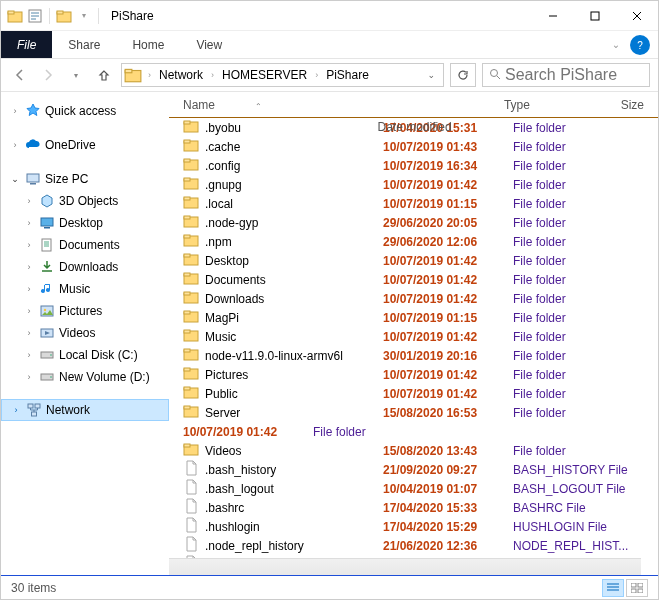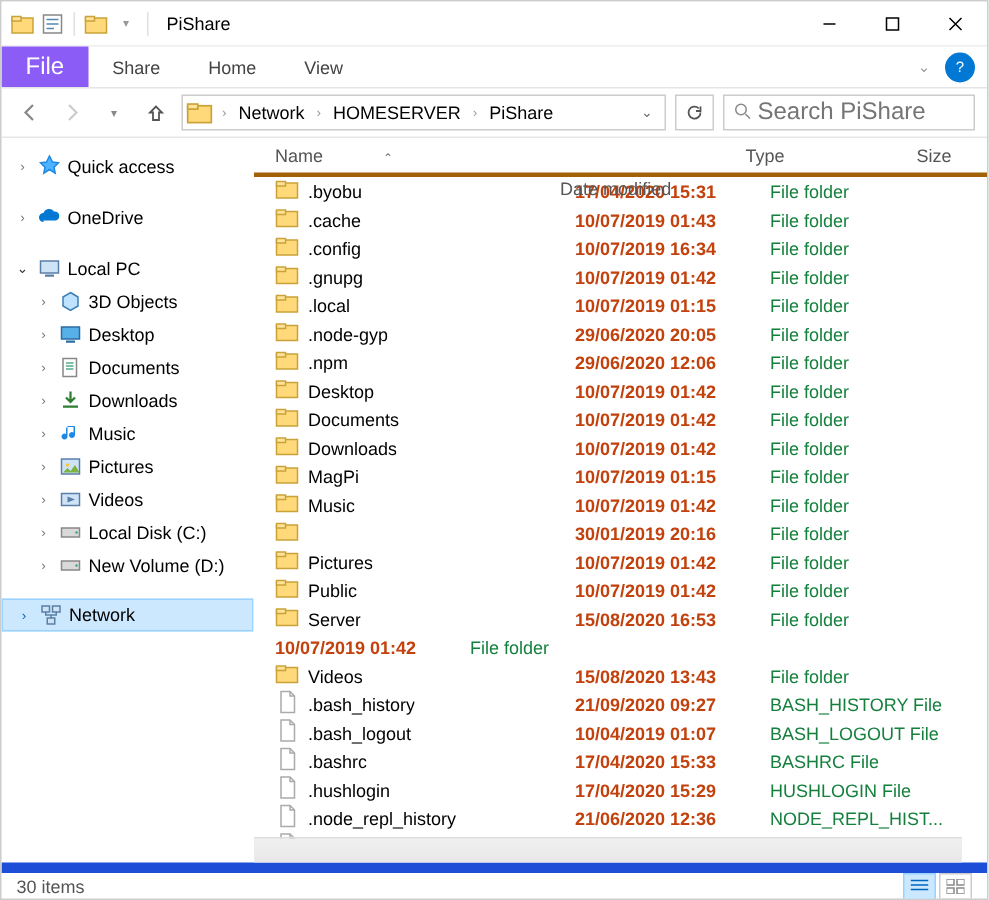--- a/index.html
+++ b/index.html
@@ -6,21 +6,21 @@
 body { font-family: "Segoe UI", Tahoma, sans-serif; font-size: 12px; background: #fff; color: #000; width: 659px; height: 600px; overflow: hidden; border: 1px solid #ccc; display: flex; flex-direction: column; }
 .titlebar { height: 30px; display: flex; align-items: center; background: #fff; border-bottom: 1px solid #eee; }
 .titlebar-left { display: flex; align-items: center; gap: 4px; padding-left: 6px; }
 .titlebar-title { margin-left: 6px; font-size: 12px; }
 .titlebar-controls { margin-left: auto; display: flex; }
 .titlebar-btn { width: 42px; height: 30px; display: flex; align-items: center; justify-content: center; font-size: 10px; }
 .titlebar-btn svg { width: 10px; height: 10px; }
 .qat-icon { width: 16px; height: 16px; display: flex; align-items: center; justify-content: center; }
 .qat-sep { width: 1px; height: 16px; background: #e0e0e0; margin: 0 2px; }
 .ribbon-tabs { height: 28px; display: flex; align-items: stretch; border-bottom: 1px solid #e5e5e5; }
-.file-tab { background: #8b5cf6; color: #fff; padding: 0 16px; display: flex; align-items: center; font-size: 16px; }
+.file-tab { background: #0f172a; color: #fff; padding: 0 16px; display: flex; align-items: center; font-size: 12px; font-style: italic; }
 .ribbon-tab { padding: 0 16px; display: flex; align-items: center; color: #444; }
 .ribbon-spacer { flex: 1; }
 .ribbon-expand { width: 20px; display: flex; align-items: center; justify-content: center; color: #999; font-size: 10px; }
 .help-btn { width: 20px; height: 20px; border-radius: 50%; background: #0078d4; color: #fff; display: flex; align-items: center; justify-content: center; font-size: 10px; margin: 4px 8px 4px 4px; }
 .navbar { height: 32px; display: flex; align-items: center; padding: 0 8px; gap: 6px; }
 .nav-btn { width: 22px; height: 22px; display: flex; align-items: center; justify-content: center; color: #888; }
 .nav-btn.active { color: #555; }
 .addressbar { flex: 1; height: 24px; border: 1px solid #ccc; display: flex; align-items: center; padding: 0 2px; gap: 4px; overflow: hidden; }
 .addr-icon { width: 18px; height: 18px; display: flex; align-items: center; justify-content: center; }
 .addr-crumb { padding: 0 2px; display: flex; align-items: center; white-space: nowrap; font-size: 12px; }
@@ -32,34 +32,34 @@
 .searchbox .search-icon { color: #888; margin-right: 4px; }
 .content { flex: 1; display: flex; overflow: hidden; border-top: 1px solid #e5e5e5; }
 .sidebar { width: 168px; padding: 8px 0; overflow-y: auto; }
 .tree-item { display: flex; align-items: center; height: 22px; padding-left: 8px; gap: 4px; font-size: 12px; }
 .tree-item .expand { width: 12px; color: #777; font-size: 9px; text-align: center; }
 .tree-item .icon { width: 16px; height: 16px; display: inline-flex; align-items: center; justify-content: center; }
 .tree-item.selected { background: #cce8ff; border: 1px solid #99d1ff; margin: -1px 0; }
 .tree-child { padding-left: 22px; }
 .tree-gap { height: 12px; }
 .filelist { flex: 1; overflow: auto; position: relative; }
-.headers { display: flex; align-items: center; height: 26px; border-bottom: 3px solid #a16207; color: #555; font-size: 12px; padding-left: 14px; position: sticky; top: 0; background: #fff; }
+.headers { display: flex; align-items: center; height: 26px; border-bottom: 1px solid #a16207; color: #555; font-size: 12px; padding-left: 14px; position: sticky; top: 0; background: #fff; }
 .col-name { width: 200px; }
 .col-date { width: 130px; margin-top: 44px; }
 .col-type { width: 120px; }
-.col-size { flex: 1; text-align: right; padding-right: 24px; }
+.col-size { flex: 1; text-align: right; padding-right: 14px; }
 .sort-ind { font-size: 8px; color: #777; margin-left: 40px; }
 .row { display: flex; align-items: center; height: 19px; padding-left: 14px; font-size: 12px; }
 .row .cell-name { width: 200px; display: flex; align-items: center; gap: 6px; overflow: hidden; }
 .row .cell-date { width: 130px; color: #c2410c; font-weight: bold; }
-.row .cell-type { width: 120px; color: #15803d; white-space: nowrap; overflow: hidden; text-overflow: ellipsis; }
+.row .cell-type { width: 120px; color: #4c1d95; white-space: nowrap; overflow: hidden; text-overflow: ellipsis; }
 .row .cell-size { flex: 1; }
 .row .fname { white-space: nowrap; overflow: hidden; text-overflow: ellipsis; }
 .folder-icon svg, .file-icon svg, .special-icon svg { width: 16px; height: 16px; flex-shrink: 0; }
-.statusbar { height: 24px; border-top: 7px solid #1d4ed8; display: flex; align-items: center; padding: 0 10px; font-size: 12px; color: #555; }
+.statusbar { height: 24px; border-top: 1px solid #1d4ed8; display: flex; align-items: center; padding: 0 10px; font-size: 12px; color: #555; }
 .statusbar .spacer { flex: 1; }
 .view-toggle { display: flex; gap: 2px; }
 .view-btn { width: 22px; height: 18px; border: 1px solid #ccc; display: flex; align-items: center; justify-content: center; font-size: 10px; color: #666; }
 .view-btn.active { background: #cce8ff; border-color: #99d1ff; color: #0066bb; }
 .hscroll-spacer { height: 17px; background: linear-gradient(#f0f0f0,#e8e8e8); border-top: 1px solid #ddd; margin: 0 17px 0 0; position: sticky; bottom: 0; }
 </style>
 </head>
 <body>
 
 <div class="titlebar">
@@ -186,21 +186,21 @@
     </div>
     <div class="tree-gap"></div>
     <div class="tree-item">
       <span class="expand" style="color:#333">⌄</span>
       <span class="icon">
           <svg viewBox="0 0 16 16">
             <rect x="2" y="3" width="12" height="8" fill="#cfe3f7" stroke="#5a7fa6"></rect>
             <rect x="5" y="12" width="6" height="1.5" fill="#5a7fa6"></rect>
           </svg>
         </span>
-      <span>Local PC</span>
+      <span>Size PC</span>
     </div>
     <div id="tree-children">
         <div class="tree-item tree-child">
           <span class="expand">›</span>
           <span class="icon">
             <svg viewBox="0 0 16 16">
               <path d="M8 2l5 3v6l-5 3-5-3V5z" fill="#bfe3ff" stroke="#3a7fb5"></path>
             </svg>
           </span>
           <span>3D Objects</span>
@@ -452,20 +452,21 @@
           <div class="cell-date">10/07/2019 01:42</div>
           <div class="cell-type">File folder</div>
           <div class="cell-size"></div>
         </div>
         <div class="row">
           <div class="cell-name">
             <span class="folder-icon"><svg viewBox="0 0 16 16">
                 <rect x="1" y="4" width="14" height="10" fill="#ffd97a" stroke="#caa238"></rect>
                 <rect x="1" y="3" width="6" height="3" fill="#ffe39b" stroke="#caa238"></rect>
               </svg></span>
+            <span class="fname">node-v11.9.0-linux-armv6l</span>
           </div>
           <div class="cell-date">30/01/2019 20:16</div>
           <div class="cell-type">File folder</div>
           <div class="cell-size"></div>
         </div>
         <div class="row">
           <div class="cell-name">
             <span class="folder-icon"><svg viewBox="0 0 16 16">
                 <rect x="1" y="4" width="14" height="10" fill="#ffd97a" stroke="#caa238"></rect>
                 <rect x="1" y="3" width="6" height="3" fill="#ffe39b" stroke="#caa238"></rect>

